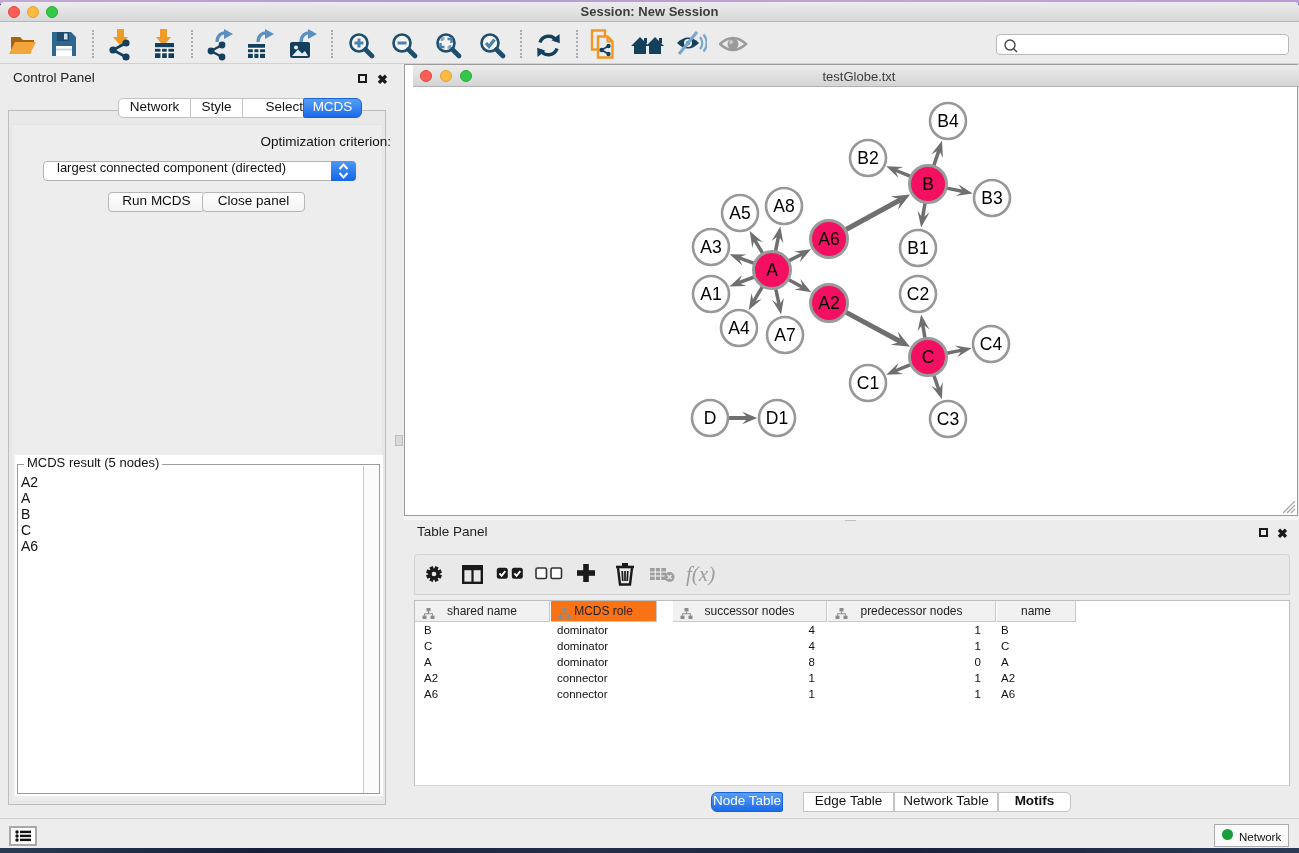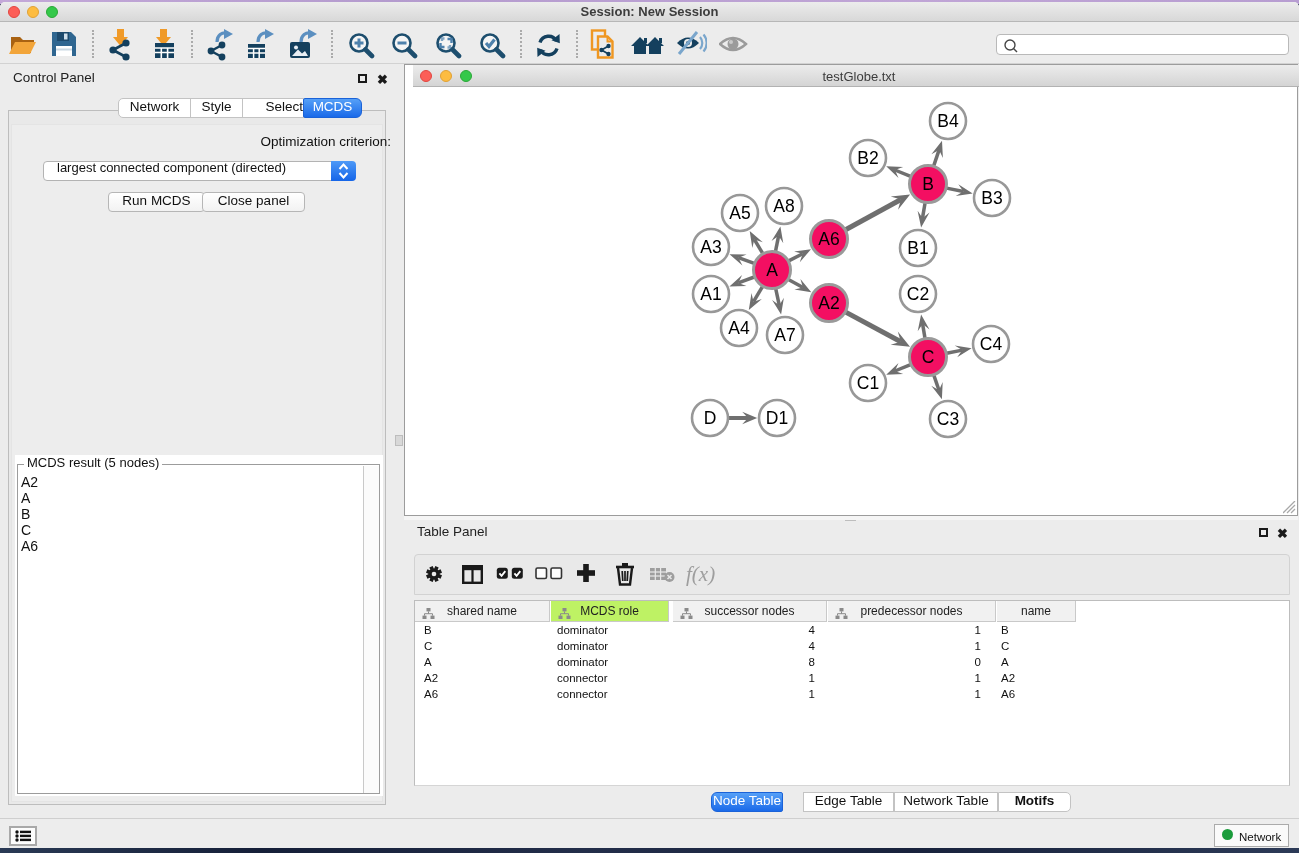--- a/index.html
+++ b/index.html
@@ -367,21 +367,21 @@
         <path d="M18.5,9 l4,4 m0,-4 l-4,4" stroke="#e9e9e9" stroke-width="1.5"></path>
       </svg></div>
 <div class="abs" style="left:686px;top:560px;font-family:'Liberation Serif',serif;font-style:italic;font-size:21px;color:#9e9e9e;">f(x)</div>
 <div class="abs" style="left:414px;top:598px;width:876px;height:186px;background:#fff;border:1px solid #bdbdbd;border-bottom:1px solid #d5d5d5;"></div>
 <div class="abs" style="left:415px;top:599px;width:135px;height:21px;background:#f1f1f1;border-right:1px solid #c9c9c9;border-bottom:1px solid #c9c9c9;font-size:12px;color:#222;text-align:center;line-height:20px;"><span style="position:absolute;left:7px;top:4px;"><svg width="13" height="12" viewBox="0 0 13 12" style="vertical-align:-1px">
           <rect x="4.5" y="0" width="4" height="3.4" fill="#8a8a8a"></rect>
           <rect x="0.5" y="7.6" width="4" height="3.4" fill="#8a8a8a"></rect>
           <rect x="8.5" y="7.6" width="4" height="3.4" fill="#8a8a8a"></rect>
           <path d="M6.5,3.4 v2.3 M2.5,7.6 V5.7 h8 v1.9" stroke="#8a8a8a" stroke-width="1" fill="none"></path>
         </svg></span>shared name</div>
-<div class="abs" style="left:551px;top:599px;width:118px;height:21px;background:#bef264;border-right:1px solid #c9c9c9;border-bottom:1px solid #c9c9c9;font-size:12px;color:#222;text-align:center;line-height:20px;"><span style="position:absolute;left:7px;top:4px;"><svg width="13" height="12" viewBox="0 0 13 12" style="vertical-align:-1px">
+<div class="abs" style="left:551px;top:599px;width:106px;height:21px;background:#f97316;border-right:1px solid #c9c9c9;border-bottom:1px solid #c9c9c9;font-size:12px;color:#222;text-align:center;line-height:20px;"><span style="position:absolute;left:7px;top:4px;"><svg width="13" height="12" viewBox="0 0 13 12" style="vertical-align:-1px">
           <rect x="4.5" y="0" width="4" height="3.4" fill="#8a8a8a"></rect>
           <rect x="0.5" y="7.6" width="4" height="3.4" fill="#8a8a8a"></rect>
           <rect x="8.5" y="7.6" width="4" height="3.4" fill="#8a8a8a"></rect>
           <path d="M6.5,3.4 v2.3 M2.5,7.6 V5.7 h8 v1.9" stroke="#8a8a8a" stroke-width="1" fill="none"></path>
         </svg></span>MCDS role</div>
 <div class="abs" style="left:673px;top:599px;width:154px;height:21px;background:#f1f1f1;border-right:1px solid #c9c9c9;border-bottom:1px solid #c9c9c9;font-size:12px;color:#222;text-align:center;line-height:20px;"><span style="position:absolute;left:7px;top:4px;"><svg width="13" height="12" viewBox="0 0 13 12" style="vertical-align:-1px">
           <rect x="4.5" y="0" width="4" height="3.4" fill="#8a8a8a"></rect>
           <rect x="0.5" y="7.6" width="4" height="3.4" fill="#8a8a8a"></rect>
           <rect x="8.5" y="7.6" width="4" height="3.4" fill="#8a8a8a"></rect>
           <path d="M6.5,3.4 v2.3 M2.5,7.6 V5.7 h8 v1.9" stroke="#8a8a8a" stroke-width="1" fill="none"></path>

